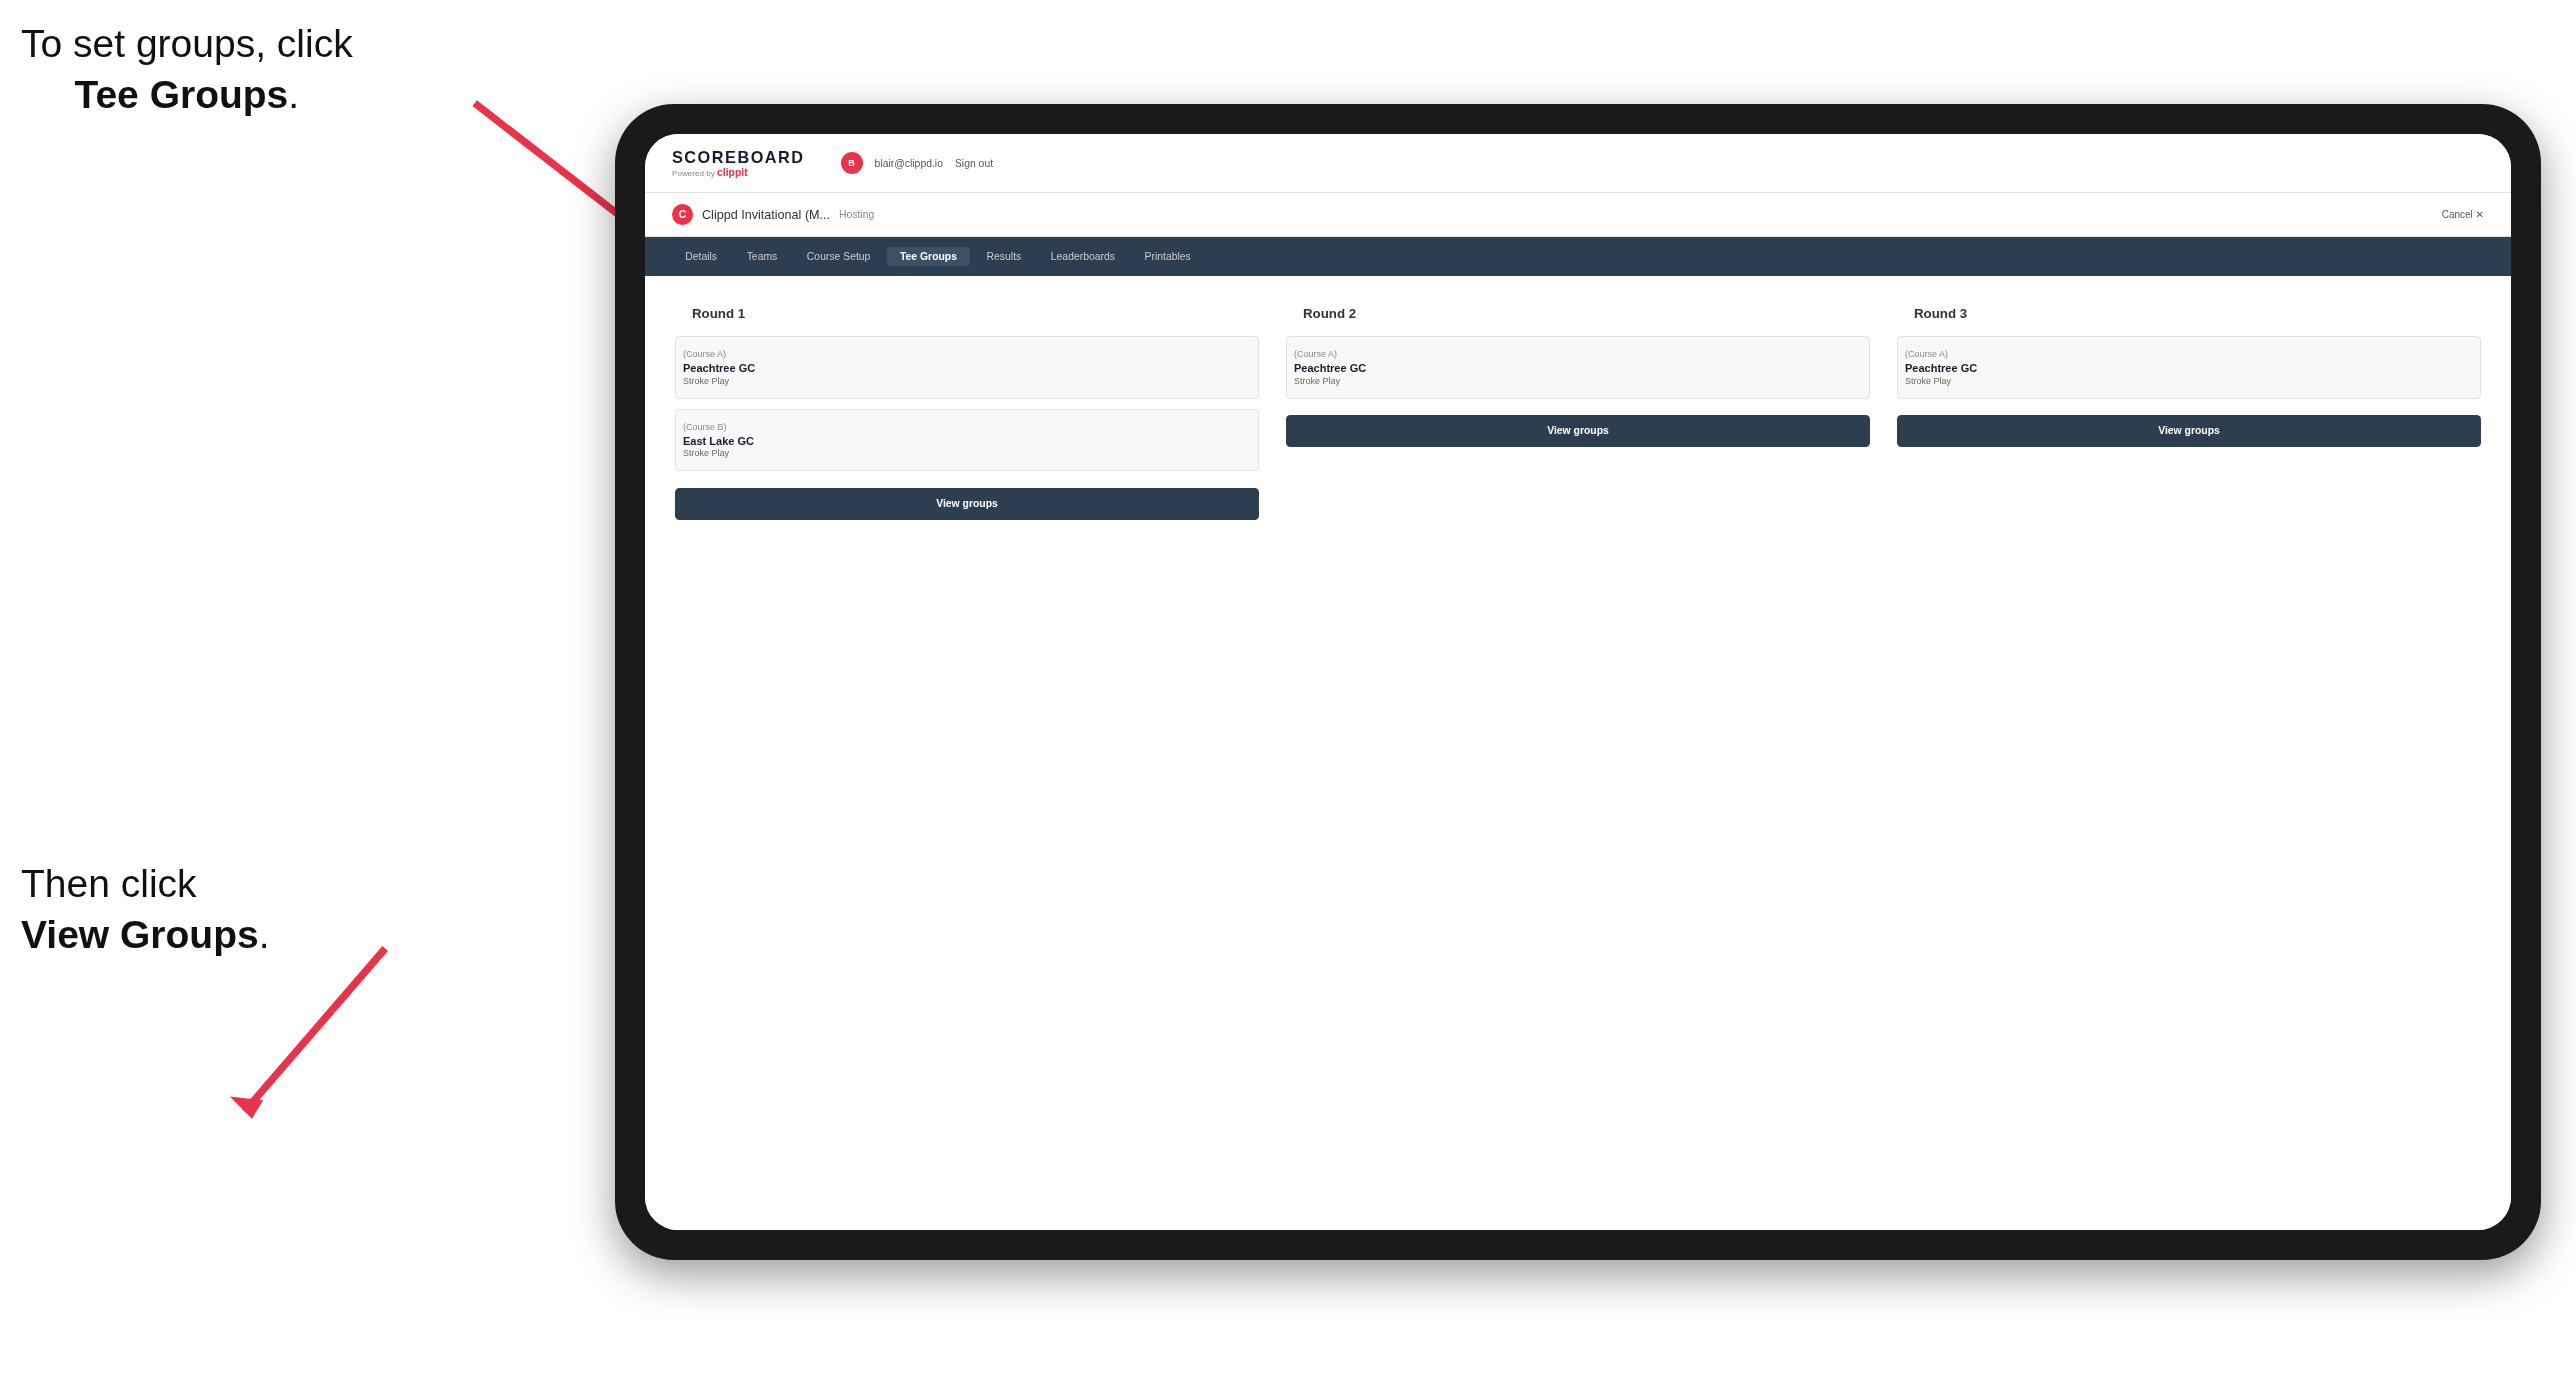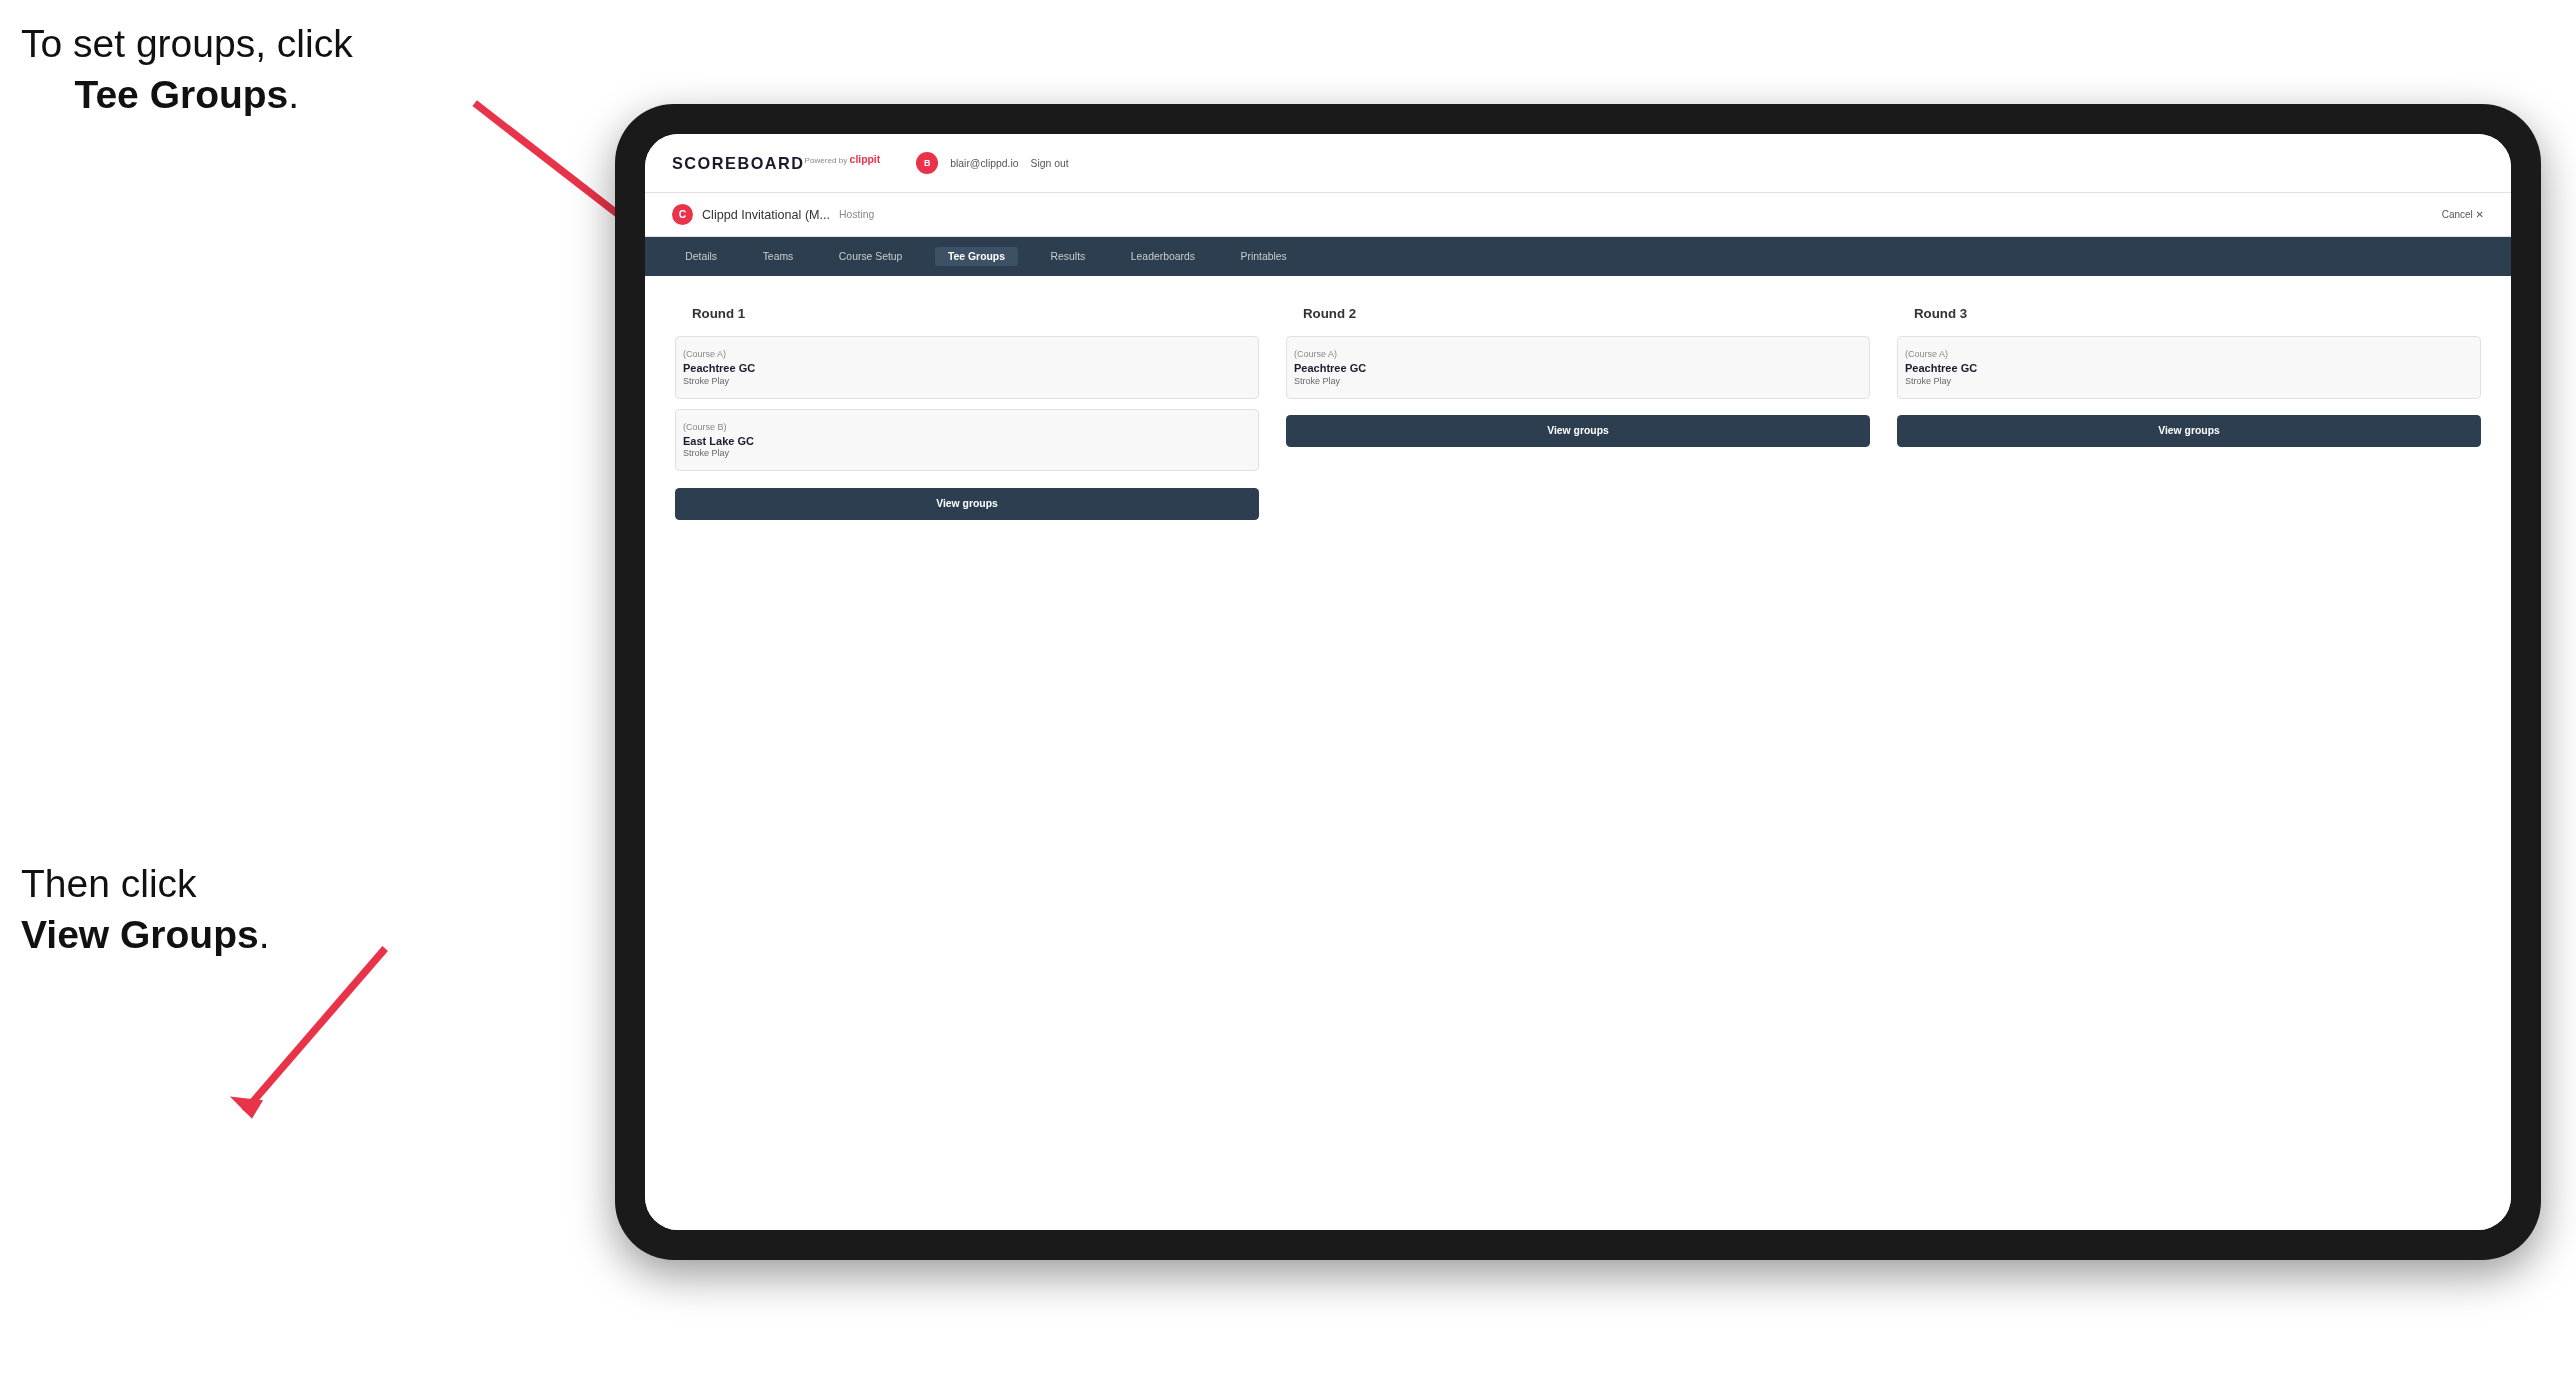--- a/index.html
+++ b/index.html
@@ -68,21 +68,21 @@
       display: flex;
       align-items: center;
       padding: 0 27px;
       height: 59px;
       border-bottom: 0.7px solid #e0e0e0;
       flex-shrink: 0;
     }
 
     .logo-area {
       display: flex;
-      flex-direction: row;
+      flex-direction: column;
       margin-right: 36px;
     }
 
     .logo-text {
       font-size: 16.3px;
       font-weight: 800;
       color: #1a1a2e;
       letter-spacing: 1.5px;
     }
 
@@ -182,21 +182,21 @@
     }
 
     
     .tab-bar {
       background: #2c3e50;
       display: flex;
       align-items: center;
       padding: 0 27px;
       height: 39px;
       flex-shrink: 0;
-      gap: 19px;
+      gap: 3px;
     }
 
     .tab-item {
       font-size: 10.4px;
       color: #ccc;
       padding: 4.4px 13.3px;
       cursor: pointer;
       border-radius: 3px;
     }
 

